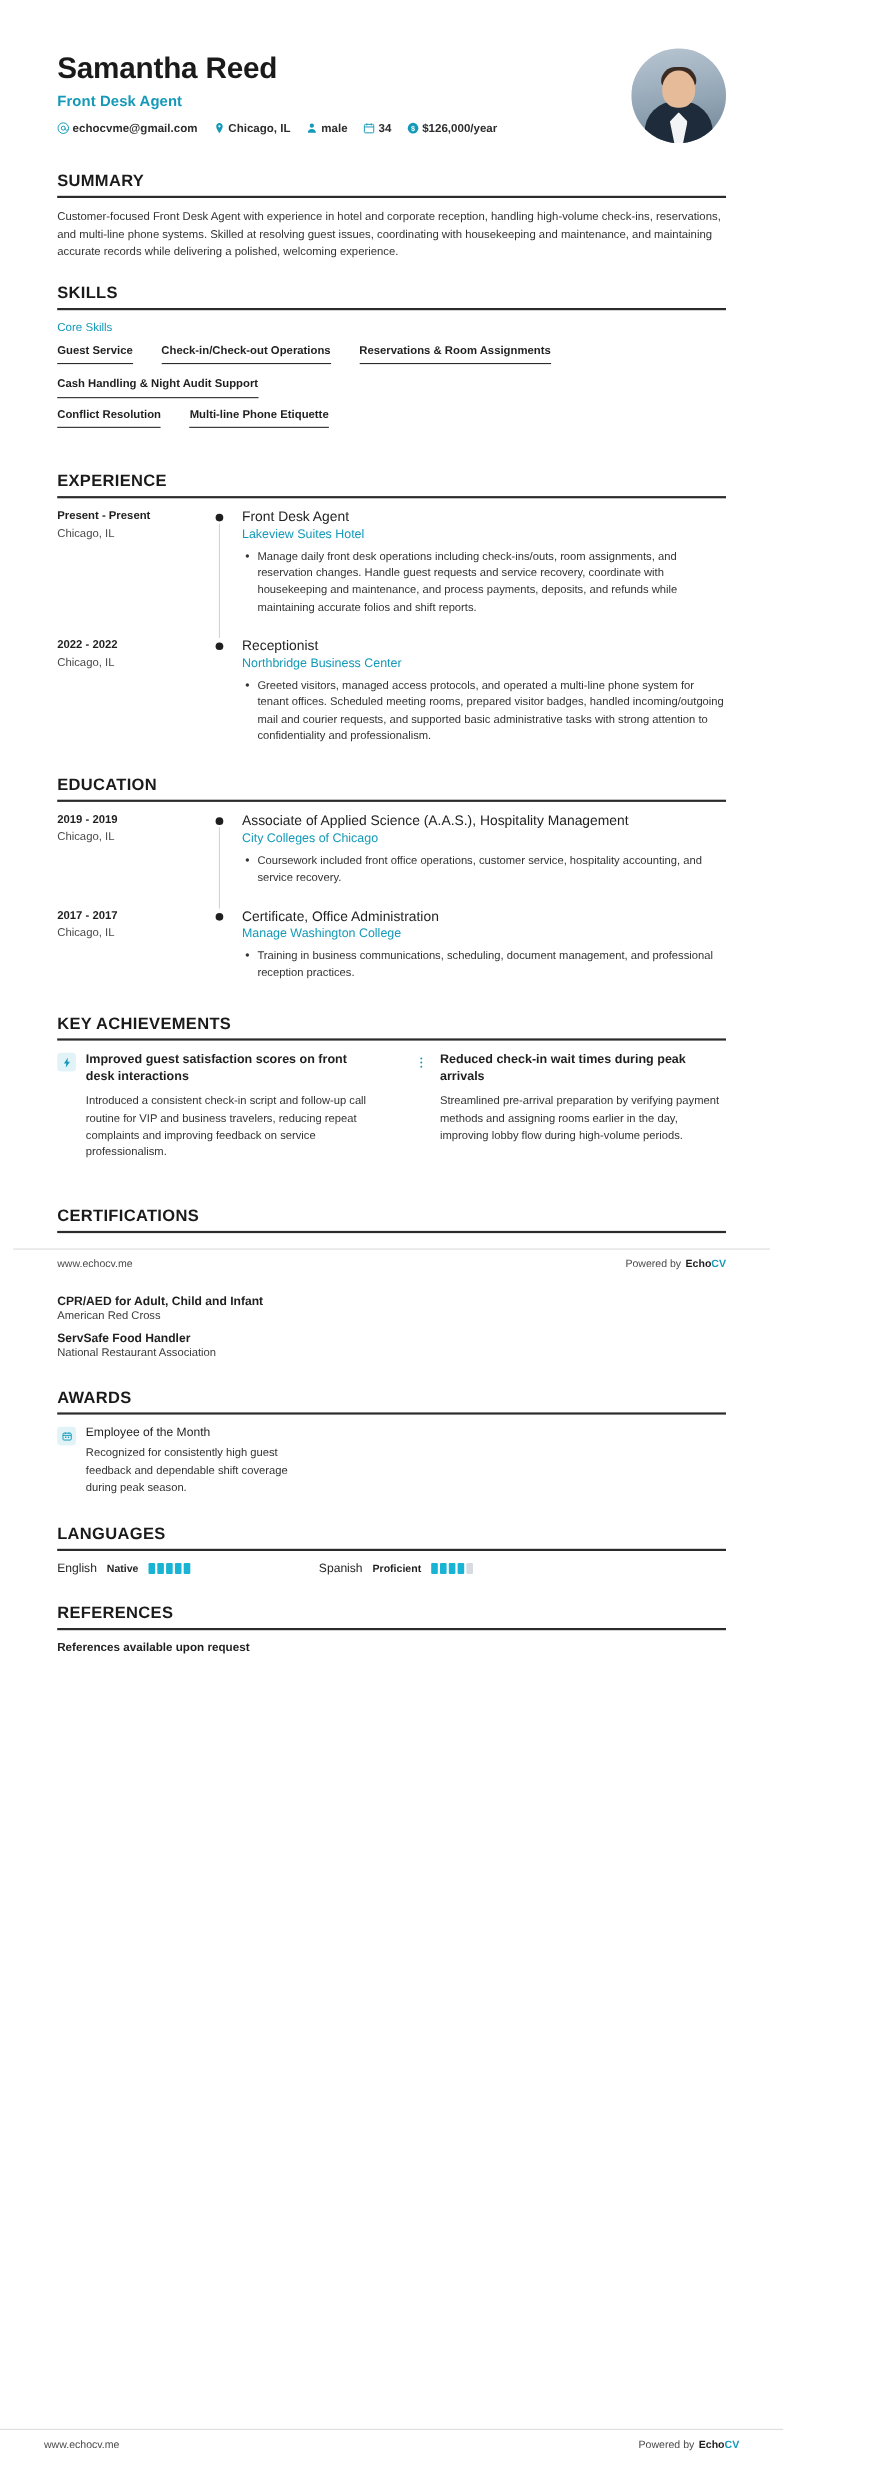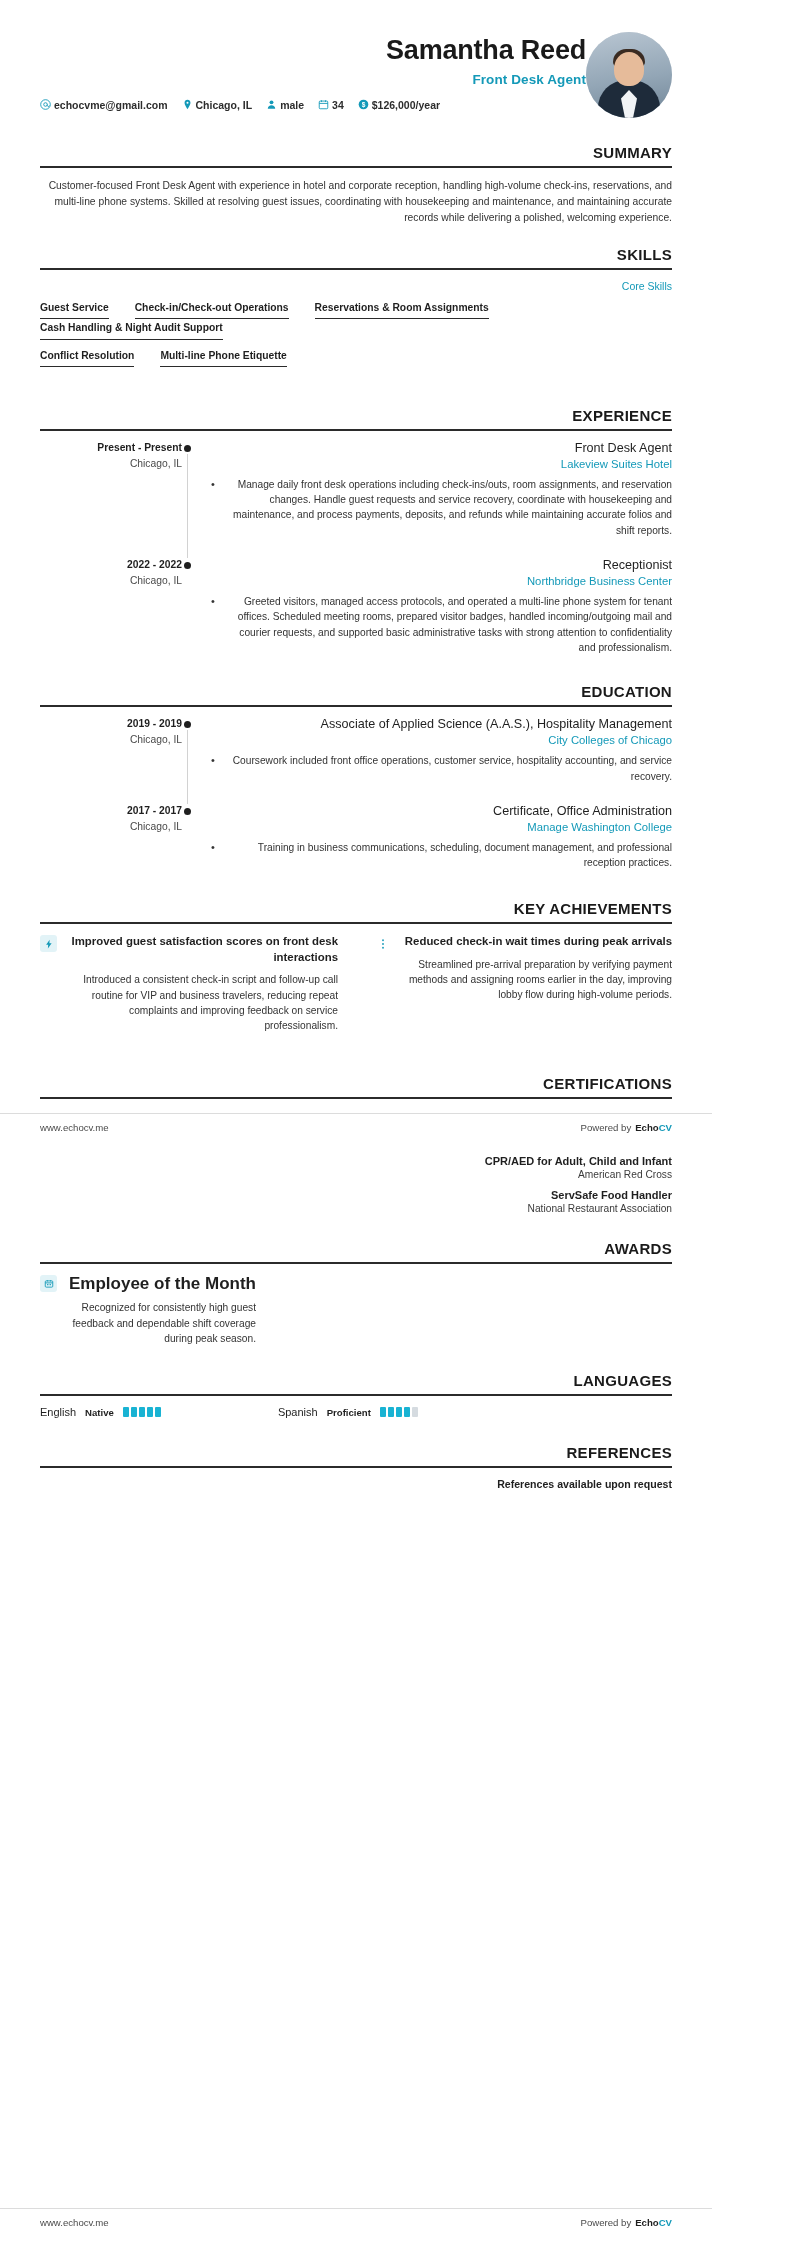--- a/index.html
+++ b/index.html
@@ -9,22 +9,21 @@
     background: #ffffff;
     font-family: "Liberation Sans", sans-serif;
     color: #222222;
     -webkit-font-smoothing: antialiased;
   }
   .page {
     width: 712px;
     min-height: 2246px;
     background: #ffffff;
     position: relative;
-    padding: 0;
-    text-align: right;
+    padding: 12px;
   }
   .sheet {
     padding: 34px 40px 0 40px;
   }
 
   
   .header {
     display: flex;
     align-items: flex-start;
     justify-content: space-between;
@@ -131,21 +130,21 @@
 
   
   .skills-group-label {
     font-size: 10.5px;
     color: #1499b8;
     margin: 2px 0 10px 0;
   }
   .skills-row {
     display: flex;
     flex-wrap: wrap;
-    gap: 3px 26px;
+    gap: 13px 26px;
   }
   .skill-chip {
     font-size: 10.3px;
     font-weight: bold;
     color: #1f1f1f;
     border-bottom: 1.5px solid #2b2b2b;
     padding-bottom: 4px;
     line-height: 1.2;
   }
 
@@ -272,22 +271,22 @@
   .award-icon {
     flex: 0 0 17px;
     width: 17px; height: 17px;
     background: #e2f3f7;
     border-radius: 3px;
     display: flex; align-items: center; justify-content: center;
     color: #1499b8;
     margin-top: 1px;
   }
   .award-title {
-    font-size: 17px;
-    font-weight: bold;
+    font-size: 11px;
+    font-weight: normal;
     color: #1f1f1f;
     margin-bottom: 6px;
   }
   .award-desc {
     font-size: 10.2px;
     line-height: 1.5;
     color: #333;
     max-width: 190px;
   }
 

